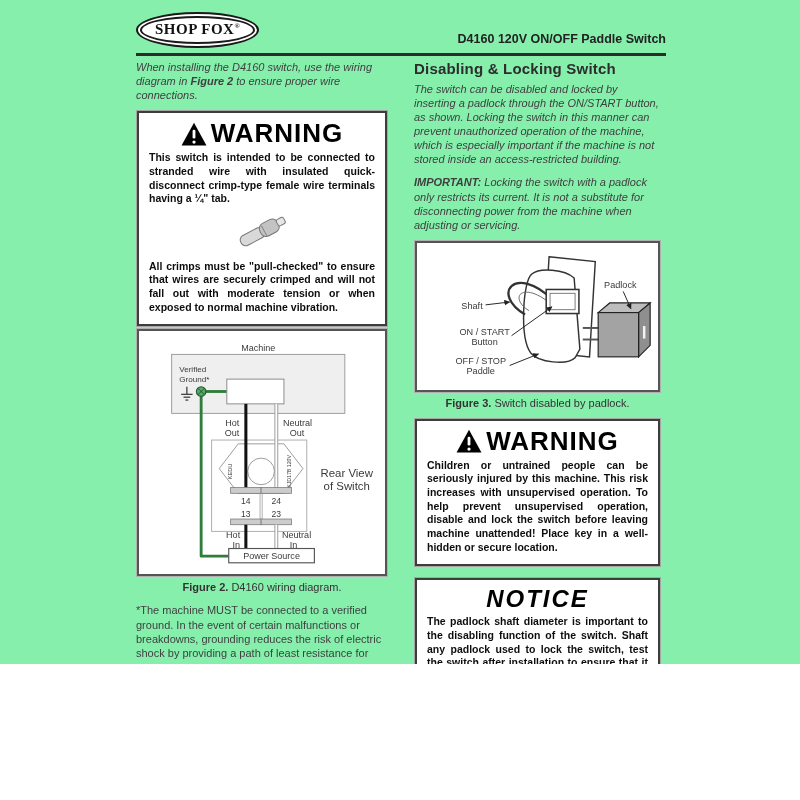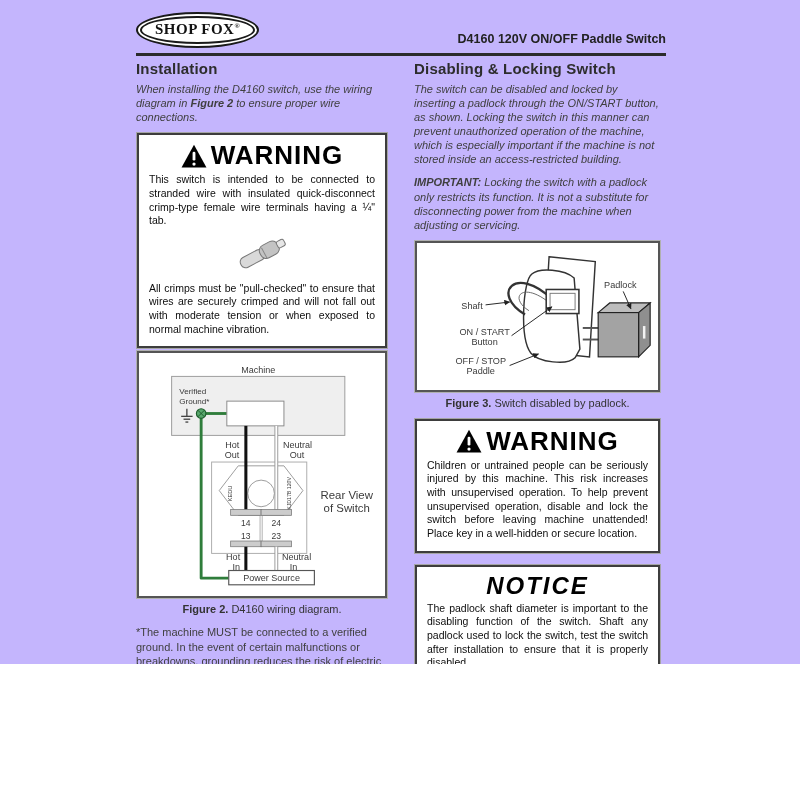--- a/index.html
+++ b/index.html
@@ -1,18 +1,18 @@
 <!DOCTYPE html>
 <html><head>
 <meta charset="utf-8">
 <style>
   * { margin:0; padding:0; box-sizing:border-box; }
   html,body { background:#fff; }
   .page {
-    position:relative; width:800px; height:664px; background:#c4b5fd;
+    position:relative; width:800px; height:664px; background:#86efac;
     font-family:"Liberation Sans", sans-serif; color:#3a3a3a; overflow:hidden;
   }
   
   .header { position:absolute; left:136px; top:12px; width:530px; }
   .header-row { display:flex; align-items:flex-end; justify-content:space-between; padding-bottom:5px; }
   .logo { border:2px solid #1a1a1a; border-radius:50%; padding:2px; display:inline-block; background:#fff; }
   .logo-inner { border:2px solid #1a1a1a; border-radius:50%; padding:3px 13px 4px;
     font-family:"Liberation Serif", serif; font-weight:bold; font-size:15px; letter-spacing:.5px; color:#111; white-space:nowrap;}
   .logo-reg { font-size:7px; vertical-align:super; }
   .doc-title { font-weight:bold; font-size:12.5px; color:#222; padding-bottom:2px; }
@@ -23,21 +23,21 @@
   .col-right { width:247px; }
   h2 { font-size:15px; font-weight:bold; color:#2d2d2d; margin-bottom:5px; letter-spacing:.2px; }
   p.body { font-size:11px; line-height:1.28; margin-bottom:9px; color:#3f3f3f;font-style:italic; }
   .bold { font-weight:bold; }
   
   .dbox { border:2px solid #3d3d3d; box-shadow:0 0 0 1px #a5a5a5; background:#fff; padding:4px 10px 8px; margin:3px 1px; }
   .figbox { border:2px solid #555; box-shadow:0 0 0 1px #b0b0b0; background:#fff; padding:6px; margin:3px 1px; }
   .alert-title { display:flex; align-items:center; justify-content:center; gap:4px; margin:1px 0 2px; }
   .alert-title .word { font-size:26px; font-weight:900; letter-spacing:1px; color:#000; }
   .notice-word { font-size:24px; font-weight:900; font-style:italic; letter-spacing:2px; color:#000; text-align:center; display:block; margin:1px 0 2px; }
-  .alert-text { font-size:10.5px; font-weight:normal; line-height:1.3; text-align:justify; color:#0d0d0d; margin-bottom:8px; }
+  .alert-text { font-size:10.5px; font-weight:bold; line-height:1.3; text-align:justify; color:#0d0d0d; margin-bottom:8px; }
   .alert-text:last-child { margin-bottom:2px; }
   .crimp-wrap { text-align:center; margin:2px 0 8px; }
   .caption { font-size:11px; text-align:center; margin:5px 0 10px; color:#333; }
   .footnote { font-size:11px; line-height:1.3; margin-top:4px; color:#3f3f3f; }
   .mb14 { margin-bottom:12px; }
   .notice-rule { border-top:1.5px solid #2e2e2e; margin:6px -10px 6px; }
   svg text { font-family:"Liberation Sans", sans-serif; fill:#3a3a3a; }
   .footer { position:absolute; left:0; top:763px; width:800px; text-align:center; font-size:11px; color:#333; }
 </style>
 </head>
@@ -51,21 +51,20 @@
         <div class="logo-inner"><span>SHOP FOX</span><span class="logo-reg">®</span></div>
       </div>
       <div class="doc-title">D4160 120V ON/OFF Paddle Switch</div>
     </div>
     <div class="header-rule"></div>
   </div>
 
   <div class="content">
 
     <div class="col-left">
-      <h2>Installation</h2>
       <p class="body mb14"><span>When installing the D4160 switch, use the wiring diagram in </span><span class="bold">Figure 2</span><span> to ensure proper wire connections.</span></p>
 
       <div class="dbox">
         <div class="alert-title">
           <svg width="26" height="24" viewBox="0 0 24 22">
             <polygon points="12,0.5 23.5,21.5 0.5,21.5" fill="#000"></polygon>
             <rect x="10.7" y="7" width="2.6" height="8.2" rx="1.2" fill="#fff"></rect>
             <circle cx="12" cy="18.4" r="1.5" fill="#fff"></circle>
           </svg>
           <span class="word">WARNING</span>
@@ -151,21 +150,21 @@
         </svg>
       </div>
       <div class="caption"><span class="bold">Figure 2.</span><span> D4160 wiring diagram.</span></div>
 
       <p class="footnote">*The machine MUST be connected to a verified ground. In the event of certain malfunctions or breakdowns, grounding reduces the risk of electric shock by providing a path of least resistance for electric current.</p>
     </div>
 
     <div class="col-right">
       <h2>Disabling &amp; Locking Switch</h2>
       <p class="body">The switch can be disabled and locked by inserting a padlock through the ON/START button, as shown. Locking the switch in this manner can prevent unauthorized operation of the machine, which is especially important if the machine is not stored inside an access-restricted building.</p>
-      <p class="body mb14"><span class="bold">IMPORTANT:</span><span> Locking the switch with a padlock only restricts its function. It is not a substitute for disconnecting power from the machine when adjusting or servicing.</span></p>
+      <p class="body mb14"><span class="bold">IMPORTANT:</span><span> Locking the switch with a padlock only restricts its current. It is not a substitute for disconnecting power from the machine when adjusting or servicing.</span></p>
 
       <div class="figbox">
         <svg width="231" height="131" viewBox="0 0 240 136">
           <defs>
             <marker id="arr" markerWidth="7" markerHeight="7" refX="5.5" refY="3" orient="auto">
               <polygon points="0,0 6,3 0,6" fill="#222"></polygon>
             </marker>
           </defs>
 
           <polygon points="131,8 179,13 173,112 125,107" fill="#fff" stroke="#333" stroke-width="1.5"></polygon>

